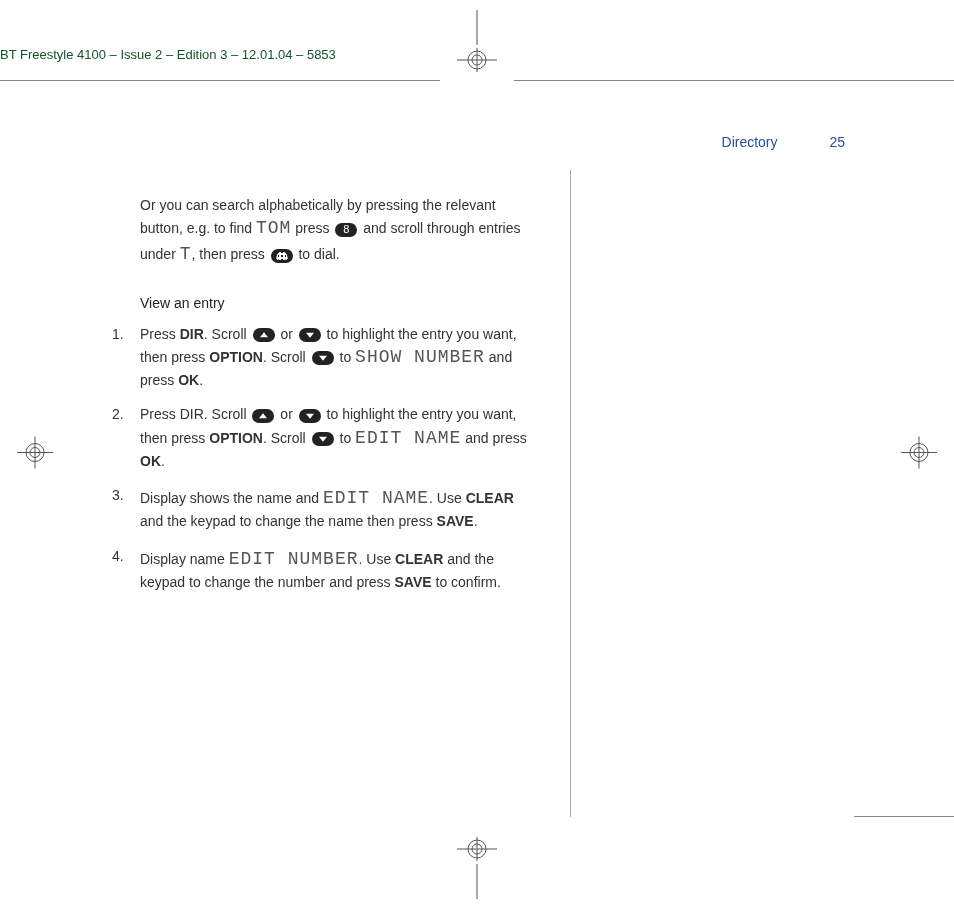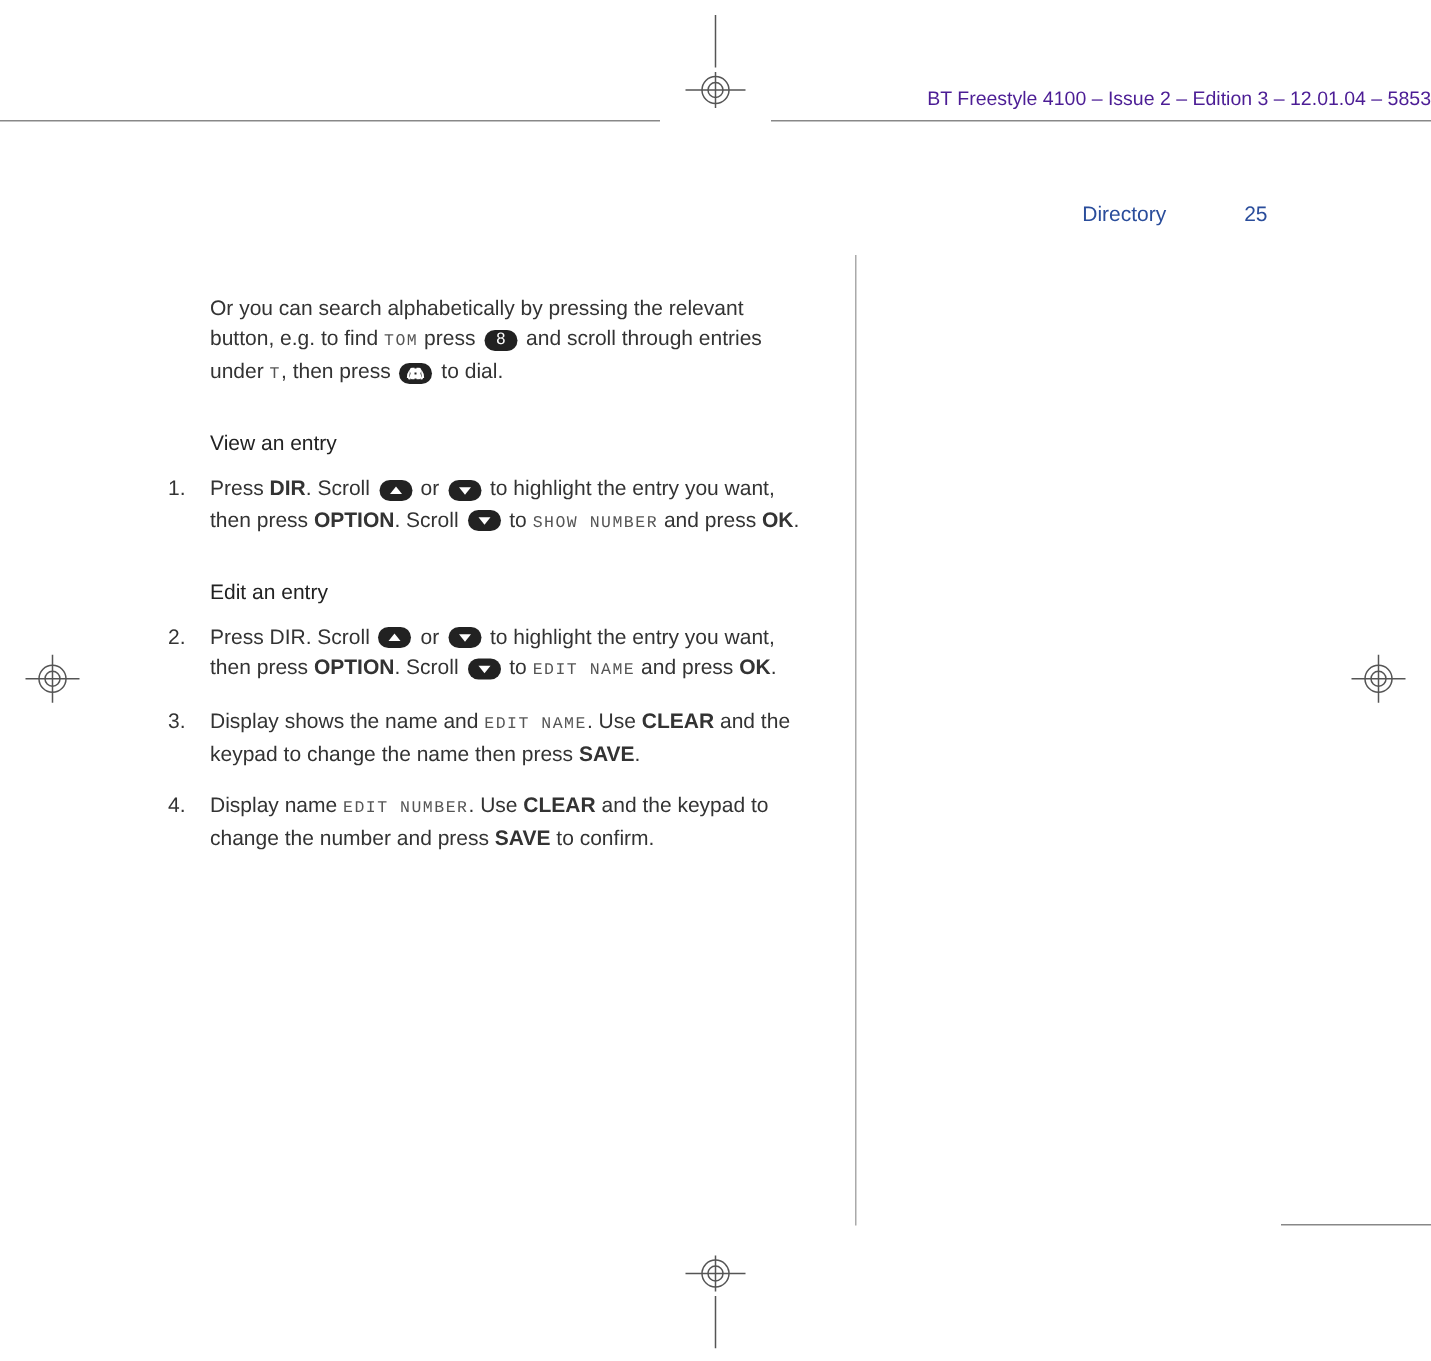--- a/index.html
+++ b/index.html
@@ -12,26 +12,26 @@
     width: 954px;
     height: 907px;
     position: relative;
     overflow: hidden;
   }
   .page { position: relative; width: 100%; height: 100%; }
 
   
   .header-line {
     position: absolute;
-    top: 58px;
+    top: 47px;
     left: 0;
     right: 0;
-    text-align: right;
+    text-align: left;
     font-size: 13px;
-    color: #4c1d95;
+    color: #14532d;
   }
 
   
   .top-rule-left {
     position: absolute;
     top: 80px;
     left: 0;
     width: 440px;
     border-top: 1px solid #888;
   }
@@ -124,21 +124,21 @@
     position: absolute;
     left: 12px;
     top: 0;
   }
   b { font-weight: bold; }
 
   
   .disp {
     font-family: "OCR A Std", "Courier New", monospace;
     letter-spacing: 1px;
-    font-size: 11px;
+    font-size: 18px;
     color: #555;
   }
 
   
   .pill {
     display: inline-block;
     vertical-align: middle;
     width: 22px;
     height: 14px;
     border-radius: 8px;
@@ -251,21 +251,20 @@
 
     <h4>View an entry</h4>
 
     <ol>
       <li>
         <span class="num">1.</span>
         <span>Press </span><b>DIR</b><span>. Scroll </span><span class="pill up"></span><span> or </span><span class="pill down"></span><span> to highlight the entry you want, then press </span><b>OPTION</b><span>. Scroll </span><span class="pill down"></span><span> to </span><span class="disp">SHOW NUMBER</span><span> and press </span><b>OK</b><span>.</span>
       </li>
     </ol>
 
-    <h4>Edit an entry</h4>
 
     <ol>
       <li>
         <span class="num">2.</span>
         <span>Press DIR. Scroll </span><span class="pill up"></span><span> or </span><span class="pill down"></span><span> to highlight the entry you want, then press </span><b>OPTION</b><span>. Scroll </span><span class="pill down"></span><span> to </span><span class="disp">EDIT NAME</span><span> and press </span><b>OK</b><span>.</span>
       </li>
 
       <li>
         <span class="num">3.</span>
         <span>Display shows the name and </span><span class="disp">EDIT NAME</span><span>. Use </span><b>CLEAR</b><span> and the keypad to change the name then press </span><b>SAVE</b><span>.</span>

